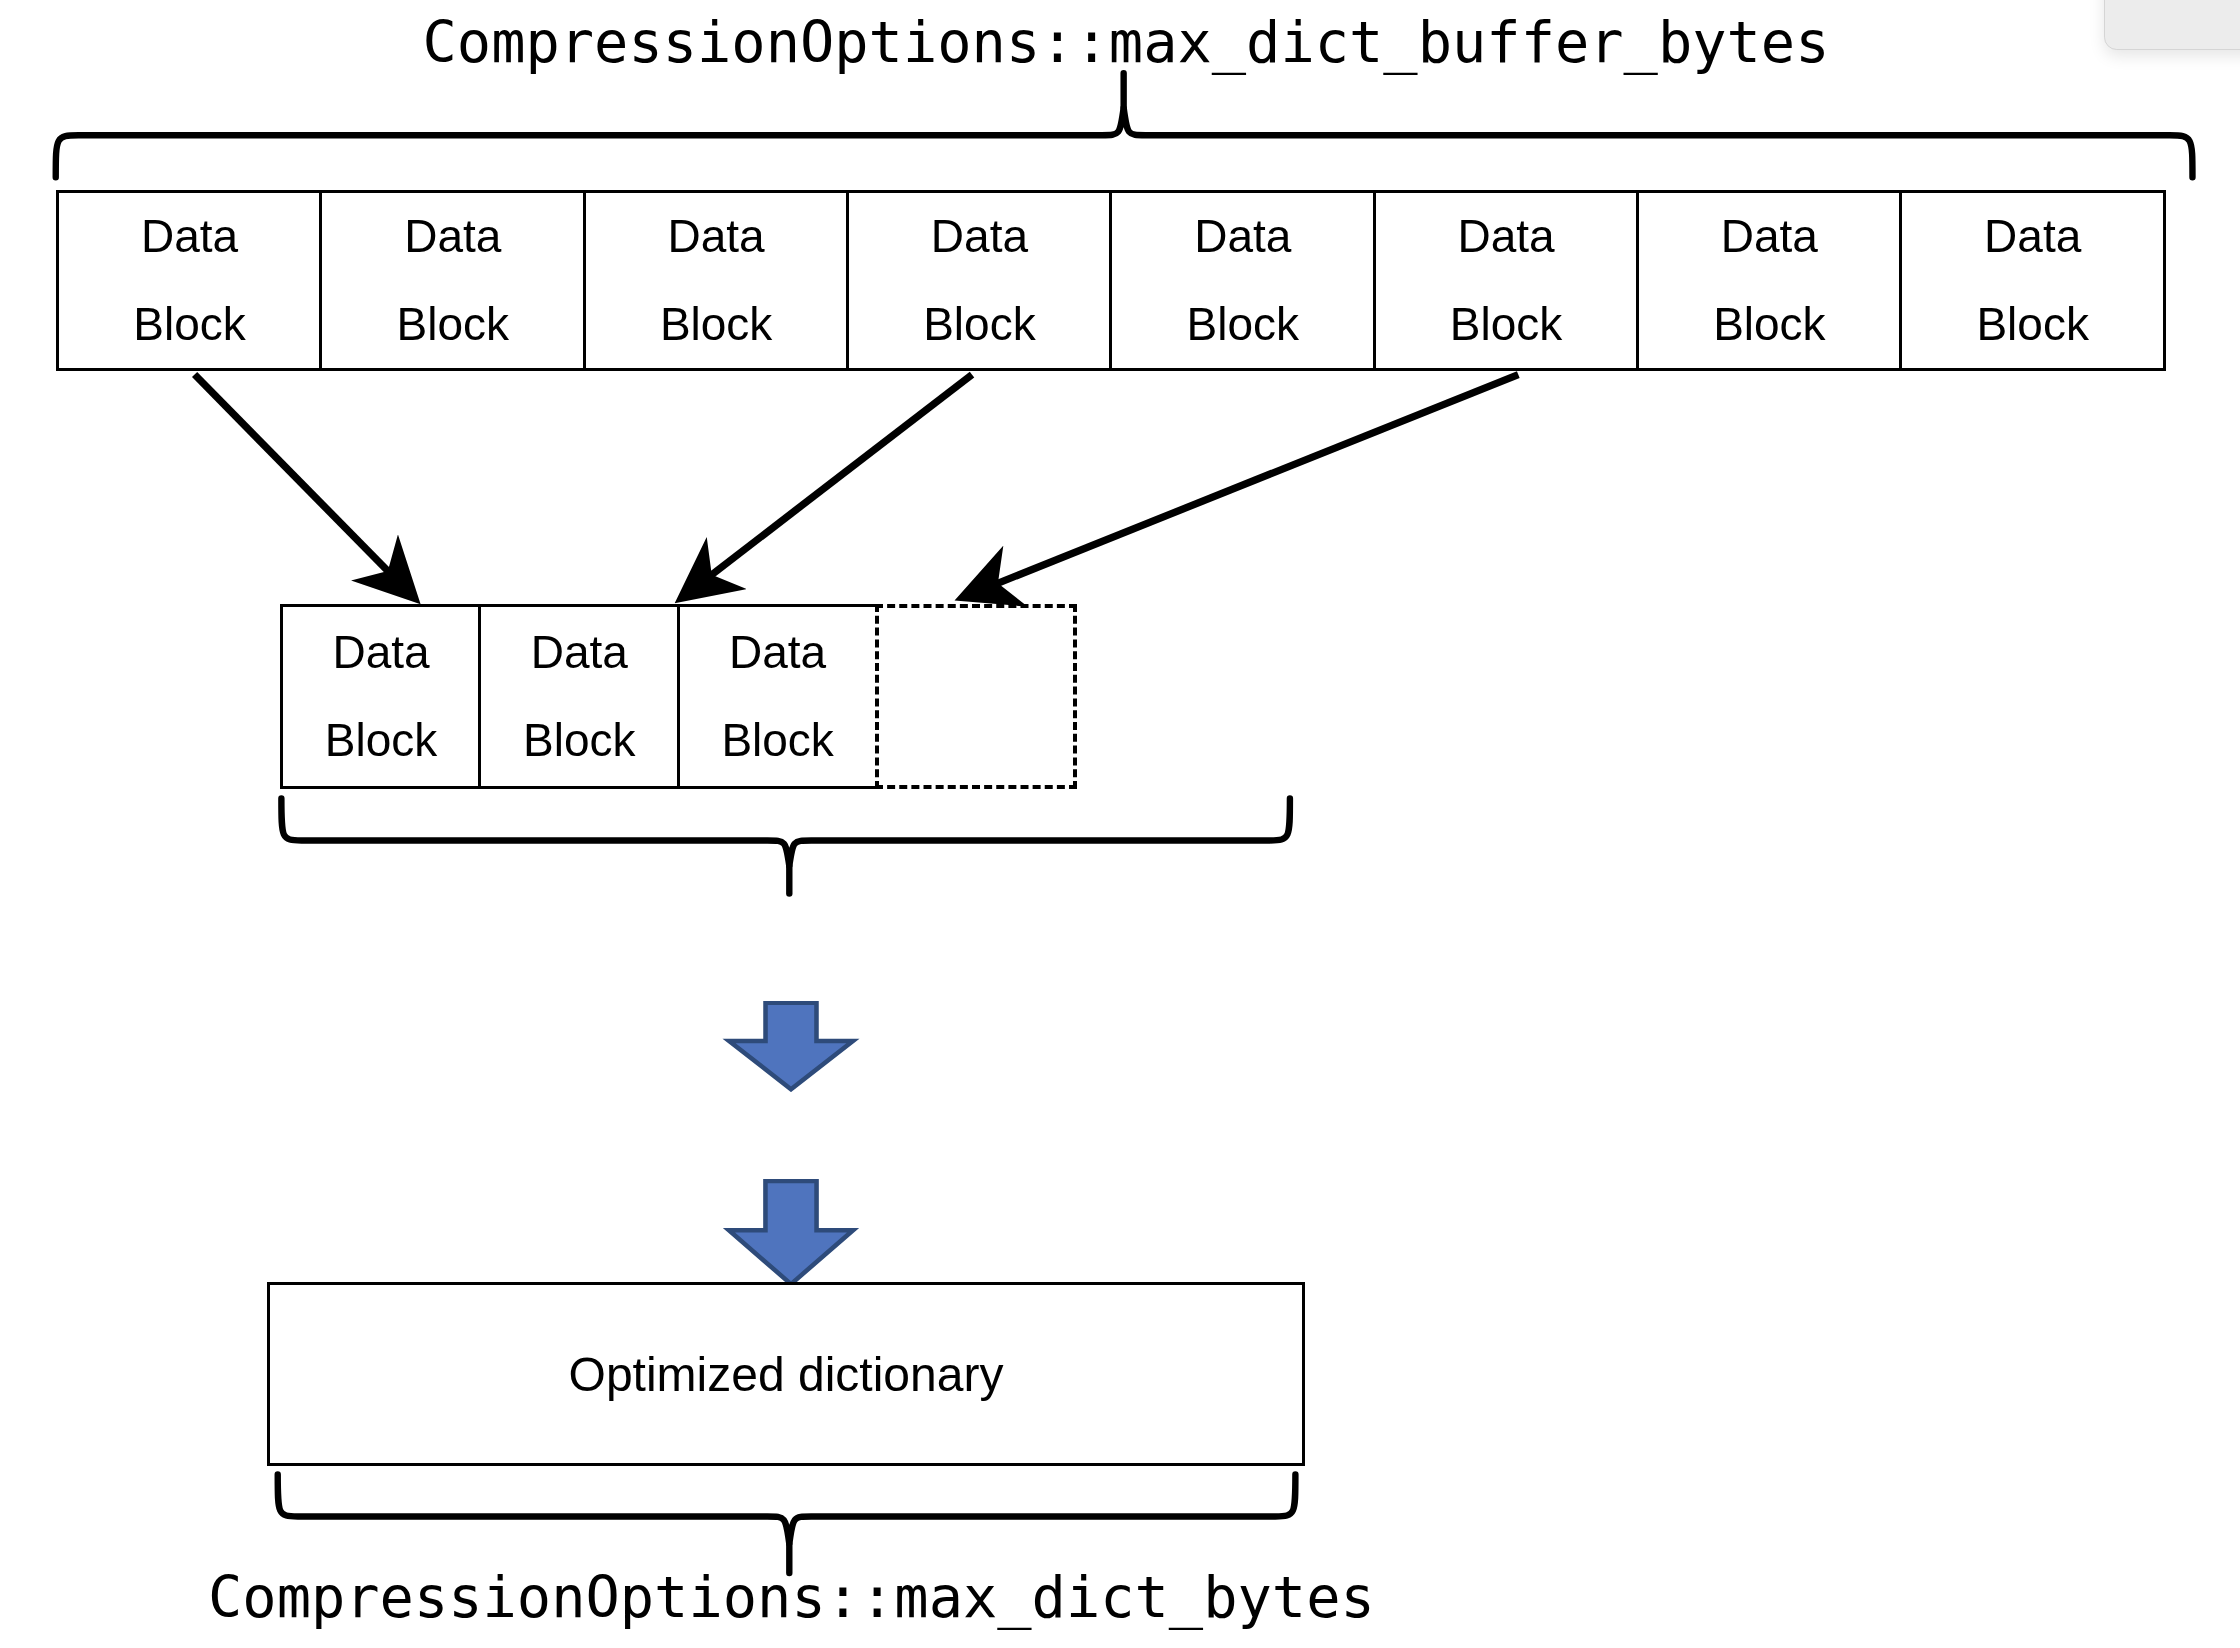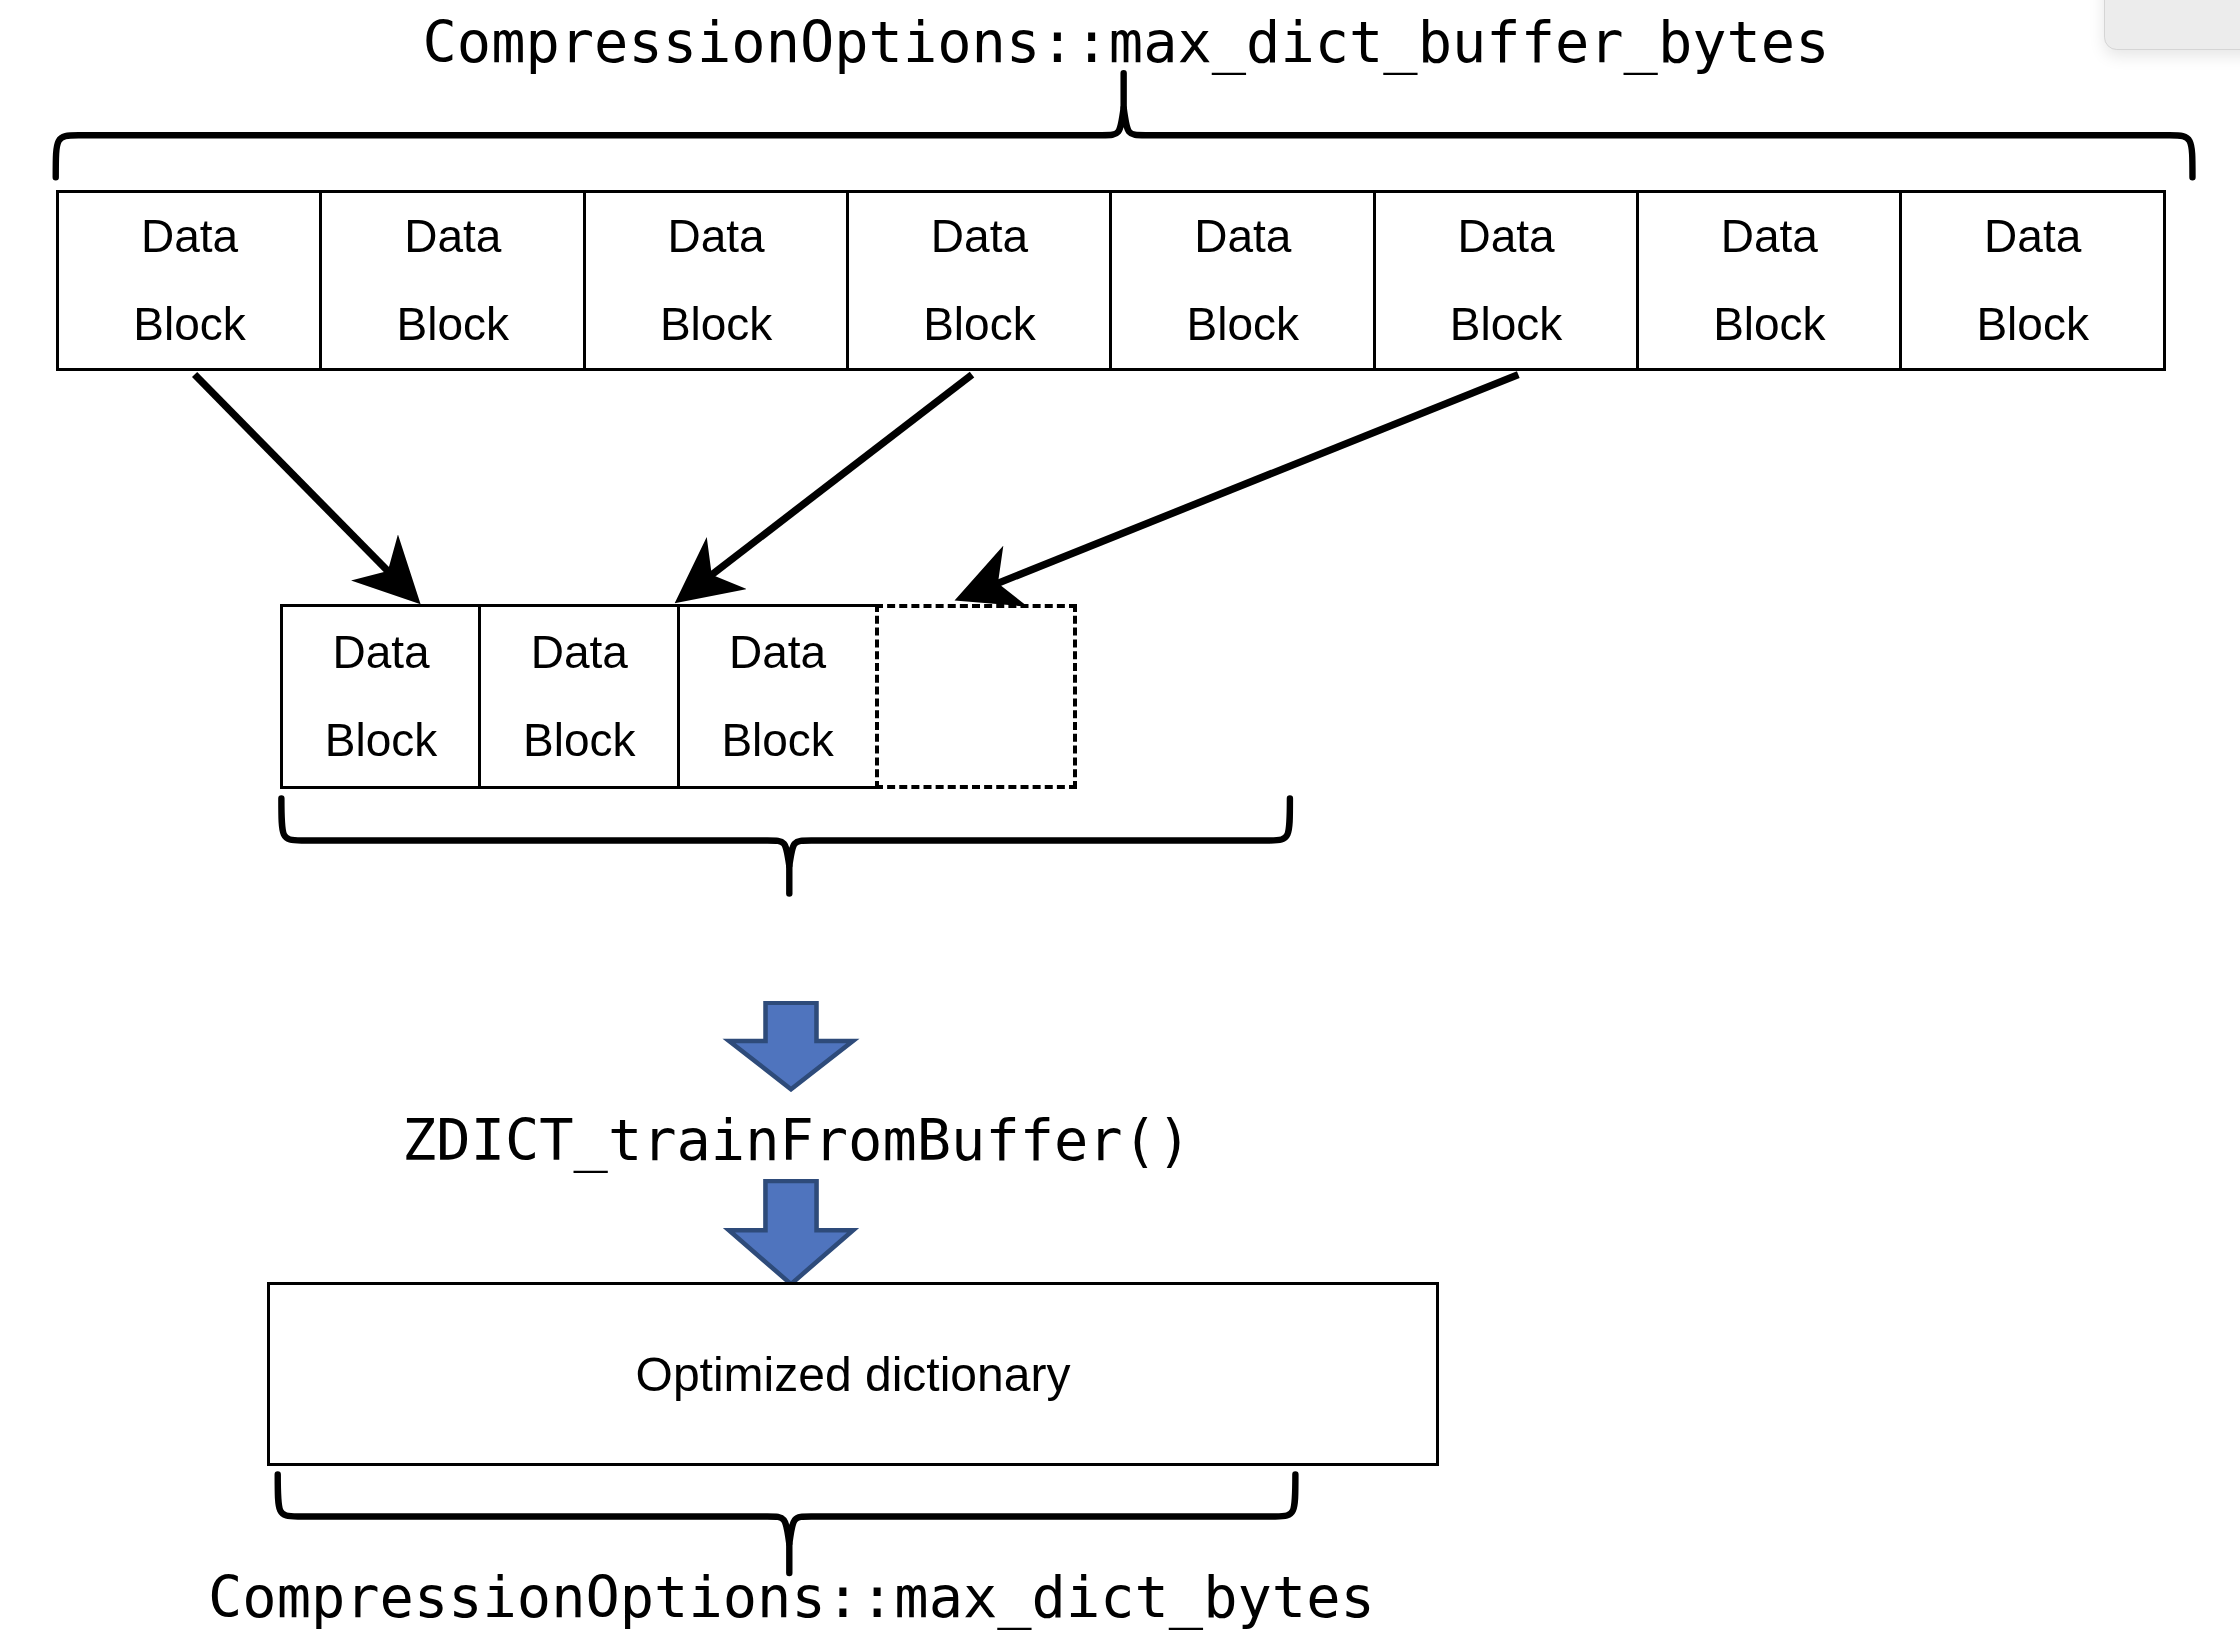--- a/index.html
+++ b/index.html
@@ -93,21 +93,21 @@
     border-style: dashed;
     border-width: 4.6px;
     border-color: #000000;
   }
 
   
   #dict-box {
     position: absolute;
     left: 267px;
     top: 1282px;
-    width: 1172px;
+    width: 1038px;
     height: 184px;
     box-sizing: border-box;
     border: 3.7px solid #000000;
     background: #ffffff;
     display: flex;
     align-items: center;
     justify-content: center;
     font-size: 48px;
     color: #000000;
   }
@@ -188,21 +188,20 @@
       <span></span>
       <span></span>
     </div>
   </div>
 
 
   <svg class="blue-arrow" style="left:718px; top:1001px;" width="146" height="91" viewBox="0 0 160 100">
     <polygon points="52,2 108,2 108,44 148,44 80,97 12,44 52,44" fill="#4F74BE" stroke="#2E4B7A" stroke-width="5" stroke-linejoin="miter"></polygon>
   </svg>
 
-  <div class="code-label" style="left:402px; top:1107px;">ZDICT_trainFromBuffer()</div>
 
   <svg class="blue-arrow" style="left:718px; top:1179px;" width="146" height="108" viewBox="0 0 160 118">
     <polygon points="52,2 108,2 108,56 148,56 80,115 12,56 52,56" fill="#4F74BE" stroke="#2E4B7A" stroke-width="5" stroke-linejoin="miter"></polygon>
   </svg>
 
   <div id="dict-box">
     <span class="box-label">Optimized dictionary</span>
   </div>
 
   <div class="code-label" style="left:208px; top:1564px;">CompressionOptions::max_dict_bytes</div>

